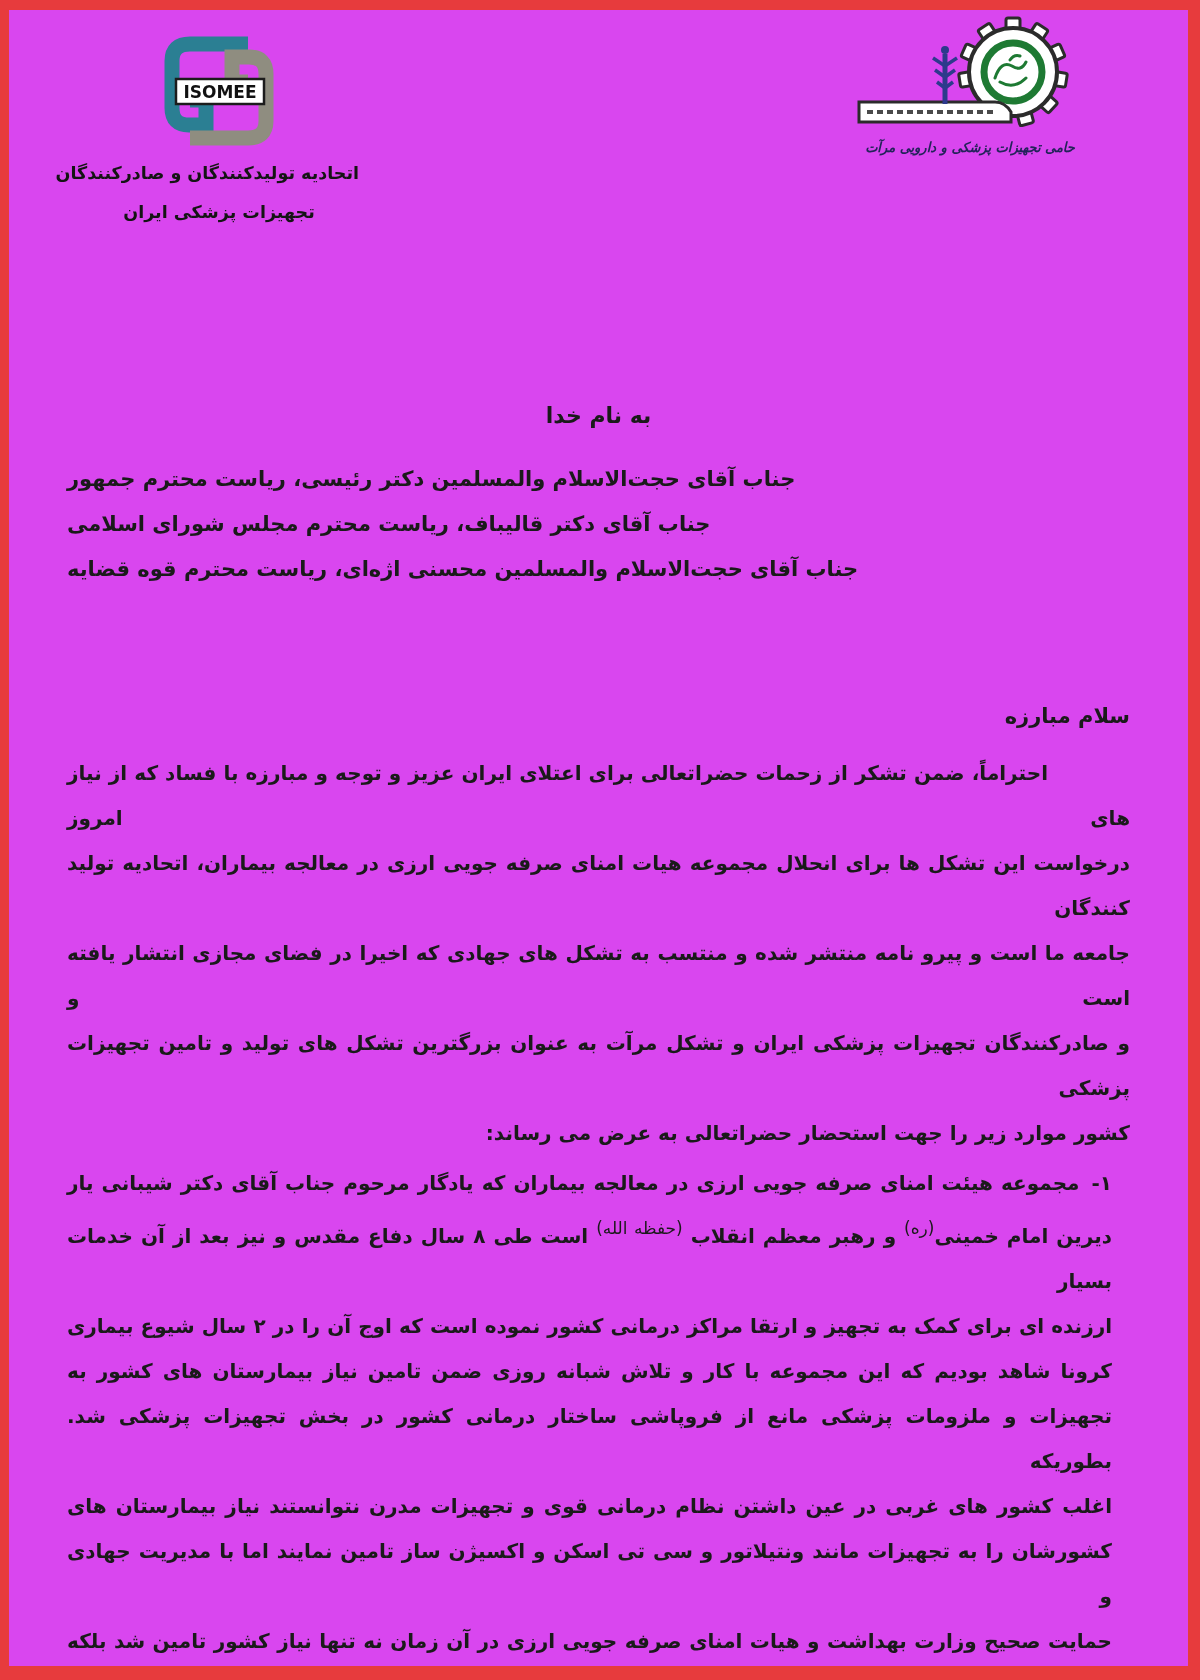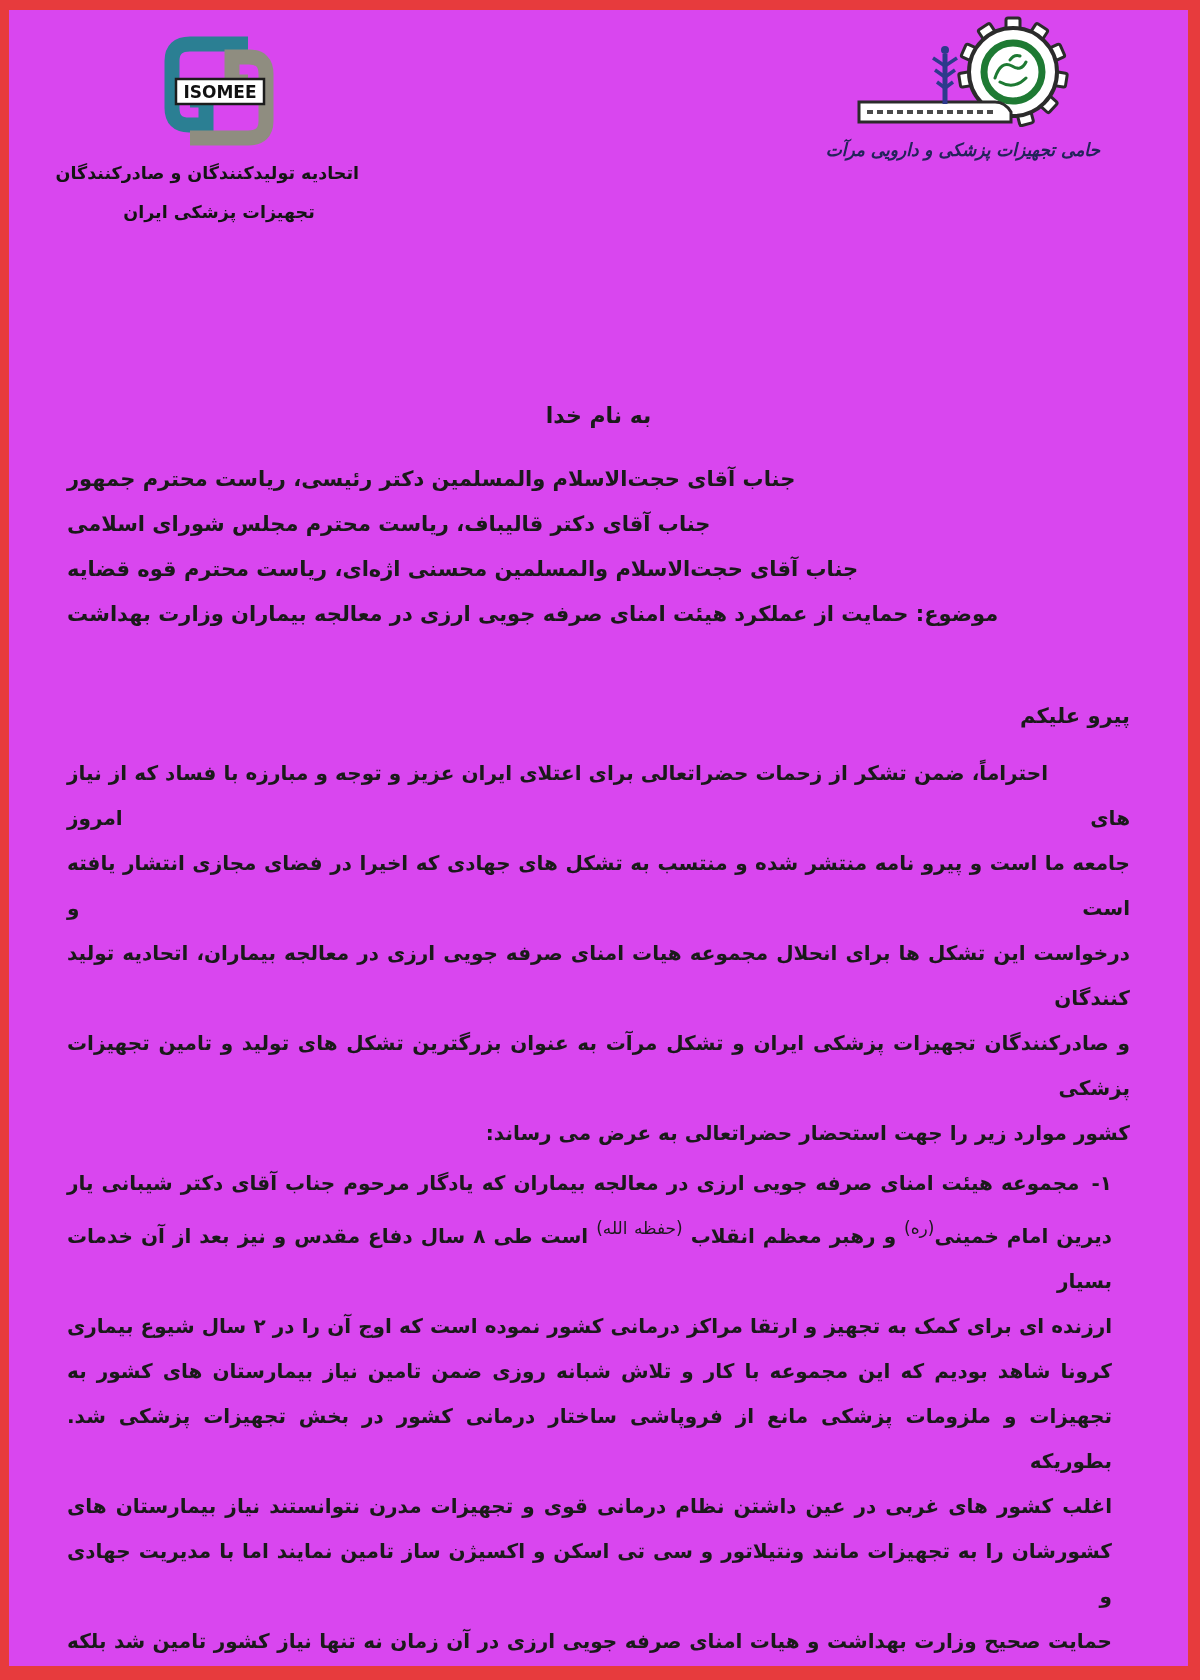--- a/index.html
+++ b/index.html
@@ -14,21 +14,21 @@
     font-family:"DejaVu Sans", sans-serif;
     color:#1a1a1a;
     overflow:hidden;
   }
   
   .logo-left{position:absolute;top:18px;left:70px;width:280px;text-align:center;}
   .logo-left svg{display:block;margin:0 auto;}
   .org-line{font-weight:bold;font-size:17.5px;line-height:39px;color:#141414;white-space:nowrap;text-align:center;}
   .logo-right{position:absolute;top:6px;right:88px;width:260px;text-align:center;}
   .logo-right svg{display:block;margin:0 auto;}
-  .marat-caption{font-weight:bold;font-size:17px;color:#23235a;margin-top:2px;
+  .marat-caption{font-weight:bold;font-size:13px;color:#23235a;margin-top:2px;
     font-style:italic;letter-spacing:-0.5px;white-space:nowrap;transform:scaleY(1.05);}
   
   .bismillah{position:absolute;top:393px;left:0;right:0;text-align:center;
     font-weight:bold;font-size:22px;}
   .recipients{position:absolute;top:447px;right:58px;left:58px;text-align:left;}
   .recipients .r-line{font-weight:bold;font-size:21px;line-height:45px;white-space:nowrap;}
   .salutation{position:absolute;top:694px;right:58px;font-weight:bold;font-size:21px;}
   .content{position:absolute;top:741px;right:58px;left:58px;}
   .bl{
     font-weight:bold;font-size:20px;line-height:45px;
@@ -103,29 +103,28 @@
     </svg>
     <div class="marat-caption">حامی تجهیزات پزشکی و دارویی مرآت</div>
   </div>
 
   <div class="bismillah">به نام خدا</div>
 
   <div class="recipients">
     <div class="r-line">جناب آقای حجت‌الاسلام والمسلمین دکتر رئیسی، ریاست محترم جمهور</div>
     <div class="r-line">جناب آقای دکتر قالیباف، ریاست محترم مجلس شورای اسلامی</div>
     <div class="r-line">جناب آقای حجت‌الاسلام والمسلمین محسنی اژه‌ای، ریاست محترم قوه قضایه</div>
-    <div class="r-line">موضوع: حمایت از عملکرد هیئت امنای صرفه جویی ارزی در معالجه بیماران وزارت بهداشت</div>
   </div>
 
-  <div class="salutation">پیرو علیکم</div>
+  <div class="salutation">سلام مبارزه</div>
 
   <div class="content">
     <div class="bl indent">احتراماً، ضمن تشکر از زحمات حضراتعالی برای اعتلای ایران عزیز و توجه و مبارزه با فساد که از نیاز های امروز</div>
+    <div class="bl">درخواست این تشکل ها برای انحلال مجموعه هیات امنای صرفه جویی ارزی در معالجه بیماران، اتحادیه تولید کنندگان</div>
     <div class="bl">جامعه ما است و پیرو نامه منتشر شده و منتسب به تشکل های جهادی که اخیرا در فضای مجازی انتشار یافته است و</div>
-    <div class="bl">درخواست این تشکل ها برای انحلال مجموعه هیات امنای صرفه جویی ارزی در معالجه بیماران، اتحادیه تولید کنندگان</div>
     <div class="bl">و صادرکنندگان تجهیزات پزشکی ایران و تشکل مرآت به عنوان بزرگترین تشکل های تولید و تامین تجهیزات پزشکی</div>
     <div class="bl short">کشور موارد زیر را جهت استحضار حضراتعالی به عرض می رساند:</div>
 
     <div class="item">
       <div class="bl"><span class="num">۱-</span><span>مجموعه هیئت امنای صرفه جویی ارزی در معالجه بیماران که یادگار مرحوم جناب آقای دکتر شیبانی یار</span></div>
       <div class="bl"><span>دیرین امام خمینی</span><sup>(ره)</sup><span> و رهبر معظم انقلاب </span><sup>(حفظه الله)</sup><span> است طی ۸ سال دفاع مقدس و نیز بعد از آن خدمات بسیار</span></div>
       <div class="bl">ارزنده ای برای کمک به تجهیز و ارتقا مراکز درمانی کشور نموده است که اوج آن را در ۲ سال شیوع بیماری</div>
       <div class="bl">کرونا شاهد بودیم که این مجموعه با کار و تلاش شبانه روزی ضمن تامین نیاز بیمارستان های کشور به</div>
       <div class="bl">تجهیزات و ملزومات پزشکی مانع از فروپاشی ساختار درمانی کشور در بخش تجهیزات پزشکی شد. بطوریکه</div>
       <div class="bl">اغلب کشور های غربی در عین داشتن نظام درمانی قوی و تجهیزات مدرن نتوانستند نیاز بیمارستان های</div>

